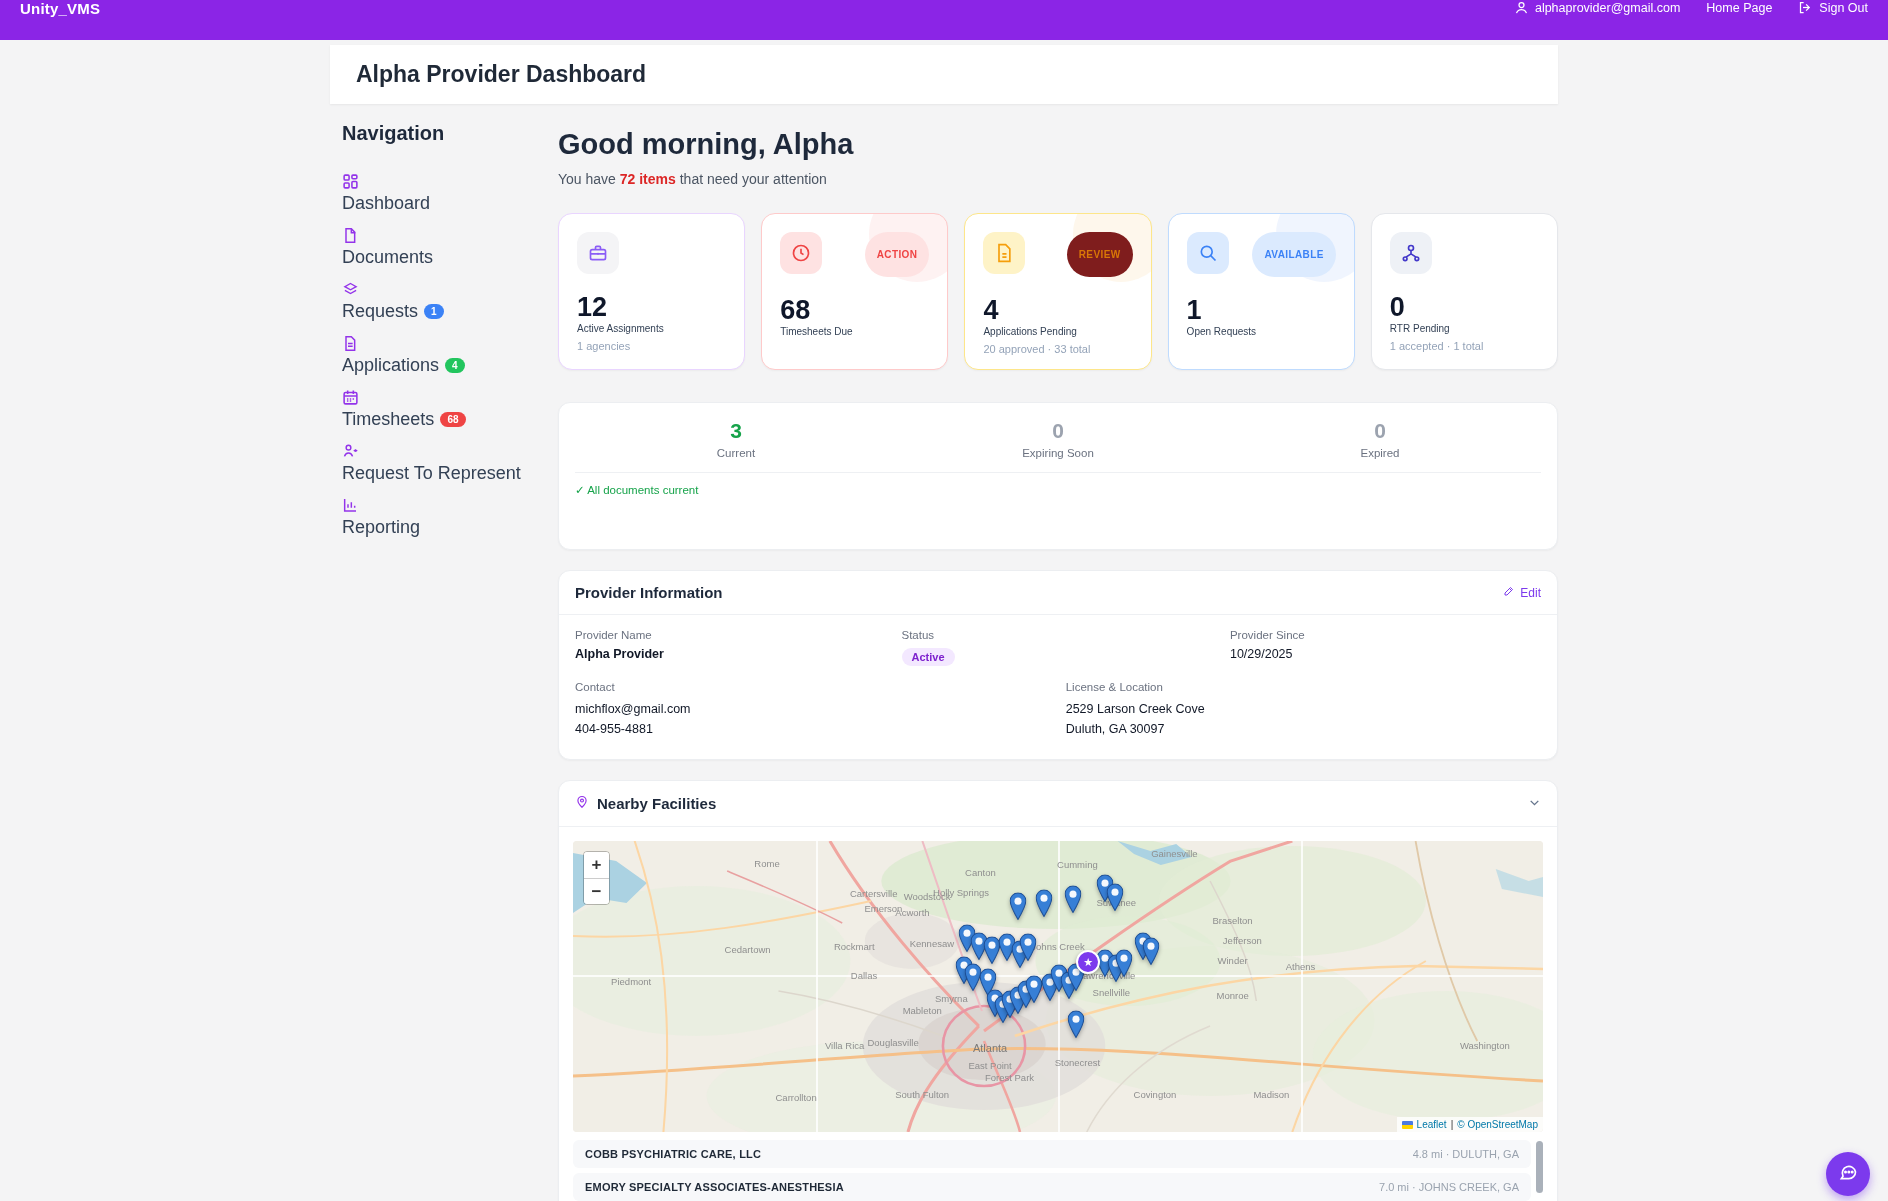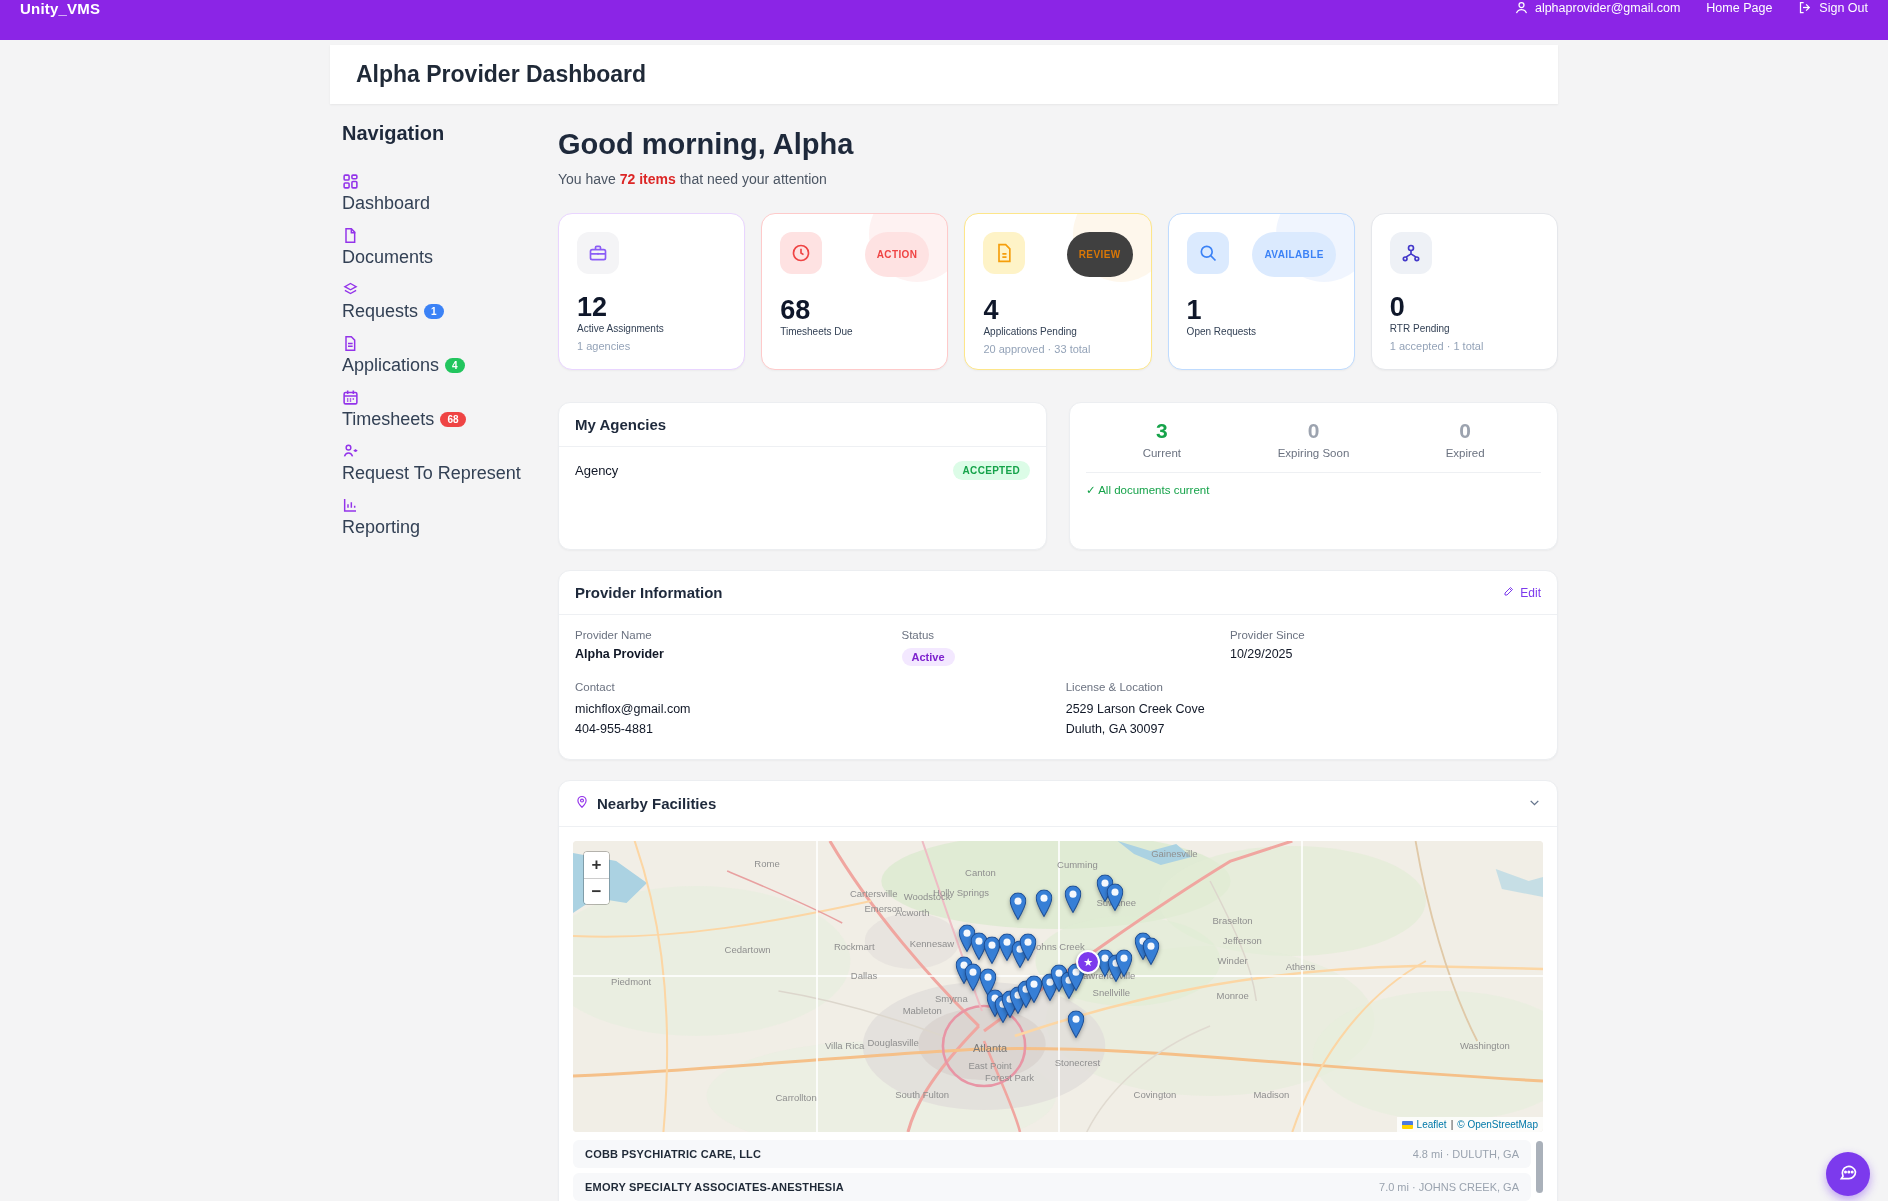--- a/index.html
+++ b/index.html
@@ -53,21 +53,21 @@
   .stat-top { display:flex; justify-content:space-between; align-items:flex-start; position:relative; }
   .stat-icon { width:42px; height:42px; border-radius:12px; display:flex; align-items:center; justify-content:center; }
   .stat-icon svg { display:block; }
   .icon-purple { background:#f4f4f6; color:#8b5cf6; }
   .icon-red { background:#fee2e2; color:#ef4444; }
   .icon-amber { background:#fef3c7; color:#f59e0b; }
   .icon-blue { background:#dbeafe; color:#3b82f6; }
   .icon-slate { background:#eef1f6; color:#4338ca; }
   .stat-badge { font-size:10px; font-weight:bold; letter-spacing:.4px; border-radius:999px; padding:17px 12px; }
   .badge-red { background:#fee2e2; color:#ef4444; }
-  .badge-amber { background:#404040; color:#d97706; }
+  .badge-amber { background:#7f1d1d; color:#d97706; }
   .badge-blue { background:#dbeafe; color:#3b82f6; }
   .stat-value { font-size:27px; font-weight:800; color:#0f172a; margin-top:18px; }
   .stat-label { font-size:10px; color:#334155; margin-top:0; }
   .stat-sub { font-size:11px; color:#94a3b8; margin-top:6px; }
 
   
   .two-col { display:flex; gap:22px; margin-top:32px; }
   .panel { background:#fff; border-radius:12px; border:1px solid #eceef1; box-shadow:0 1px 2px rgba(0,0,0,.04); }
   .panel.half { flex:1; height:148px; }
   .panel-head { display:flex; align-items:center; justify-content:space-between; padding:13px 16px; border-bottom:1px solid #eef0f3; }
@@ -340,31 +340,20 @@
               </svg>
           </div>
         </div>
         <div class="stat-value">0</div>
         <div class="stat-label">RTR Pending</div>
         <div class="stat-sub">1 accepted · 1 total</div>
       </div>
     </div>
 
     <div class="two-col">
-      <section class="panel half">
-        <div class="panel-head">
-          <div class="panel-title">My Agencies</div>
-        </div>
-        <div class="panel-body">
-          <div class="agency-row">
-            <span class="agency-name">Agency</span>
-            <span class="accepted-badge">ACCEPTED</span>
-          </div>
-        </div>
-      </section>
 
       <section class="panel half">
         <div class="panel-body">
           <div class="doc-stats">
             <div class="doc-stat">
               <div class="doc-num green">3</div>
               <div class="doc-label">Current</div>
             </div>
             <div class="doc-stat">
               <div class="doc-num gray">0</div>

